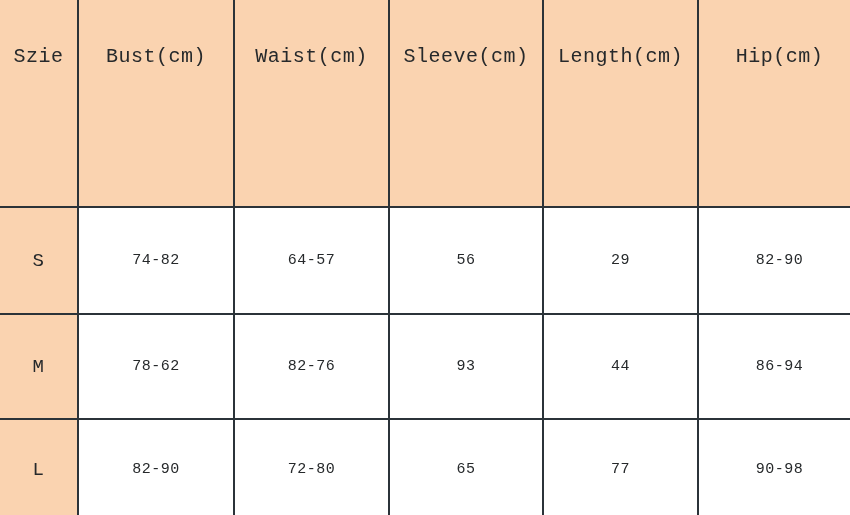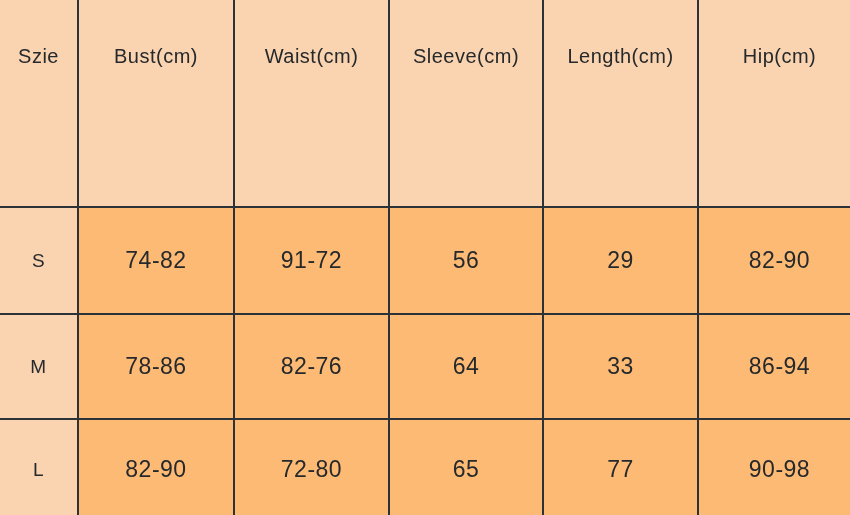--- a/index.html
+++ b/index.html
@@ -8,21 +8,21 @@
     padding: 0;
     background: #ffffff;
   }
 
   .screenshot {
     position: relative;
     width: 850px;
     height: 515px;
     overflow: hidden;
     background: #fadcbe;
-    font-family: Liberation Sans, sans-serif;
+    font-family: Liberation Mono, monospace;
   }
 
   
   .size-table {
     position: absolute;
     left: 0;
     top: -96px;              
     width: 860px;            
     border-collapse: collapse;
     table-layout: fixed;
@@ -50,22 +50,22 @@
   
   .header-row th {
     height: 300px;                 
     background: #fad3b0;
     font-size: 20px;
   }
 
   
   .data-row td {
     height: 103px;
-    background: #fdba74;
-    font-size: 23px;
+    background: #ffffff;
+    font-size: 15px;
   }
 
   .data-row td.size-cell {
     background: #fad3b0;
     font-size: 19px;
   }
 
   
   .row-s td { height: 105px; }
   .row-m td { height: 103px; }
@@ -98,32 +98,32 @@
         <th>Sleeve(cm)</th>
         <th>Length(cm)</th>
         <th>Hip(cm)</th>
       </tr>
     </thead>
 
     <tbody>
       <tr class="data-row row-s">
         <td class="size-cell">S</td>
         <td>74-82</td>
-        <td>91-72</td>
+        <td>64-57</td>
         <td>56</td>
         <td>29</td>
         <td>82-90</td>
       </tr>
 
       <tr class="data-row row-m">
         <td class="size-cell">M</td>
-        <td>78-86</td>
+        <td>78-62</td>
         <td>82-76</td>
-        <td>64</td>
-        <td>33</td>
+        <td>93</td>
+        <td>44</td>
         <td>86-94</td>
       </tr>
 
       <tr class="data-row row-l">
         <td class="size-cell">L</td>
         <td>82-90</td>
         <td>72-80</td>
         <td>65</td>
         <td>77</td>
         <td>90-98</td>

